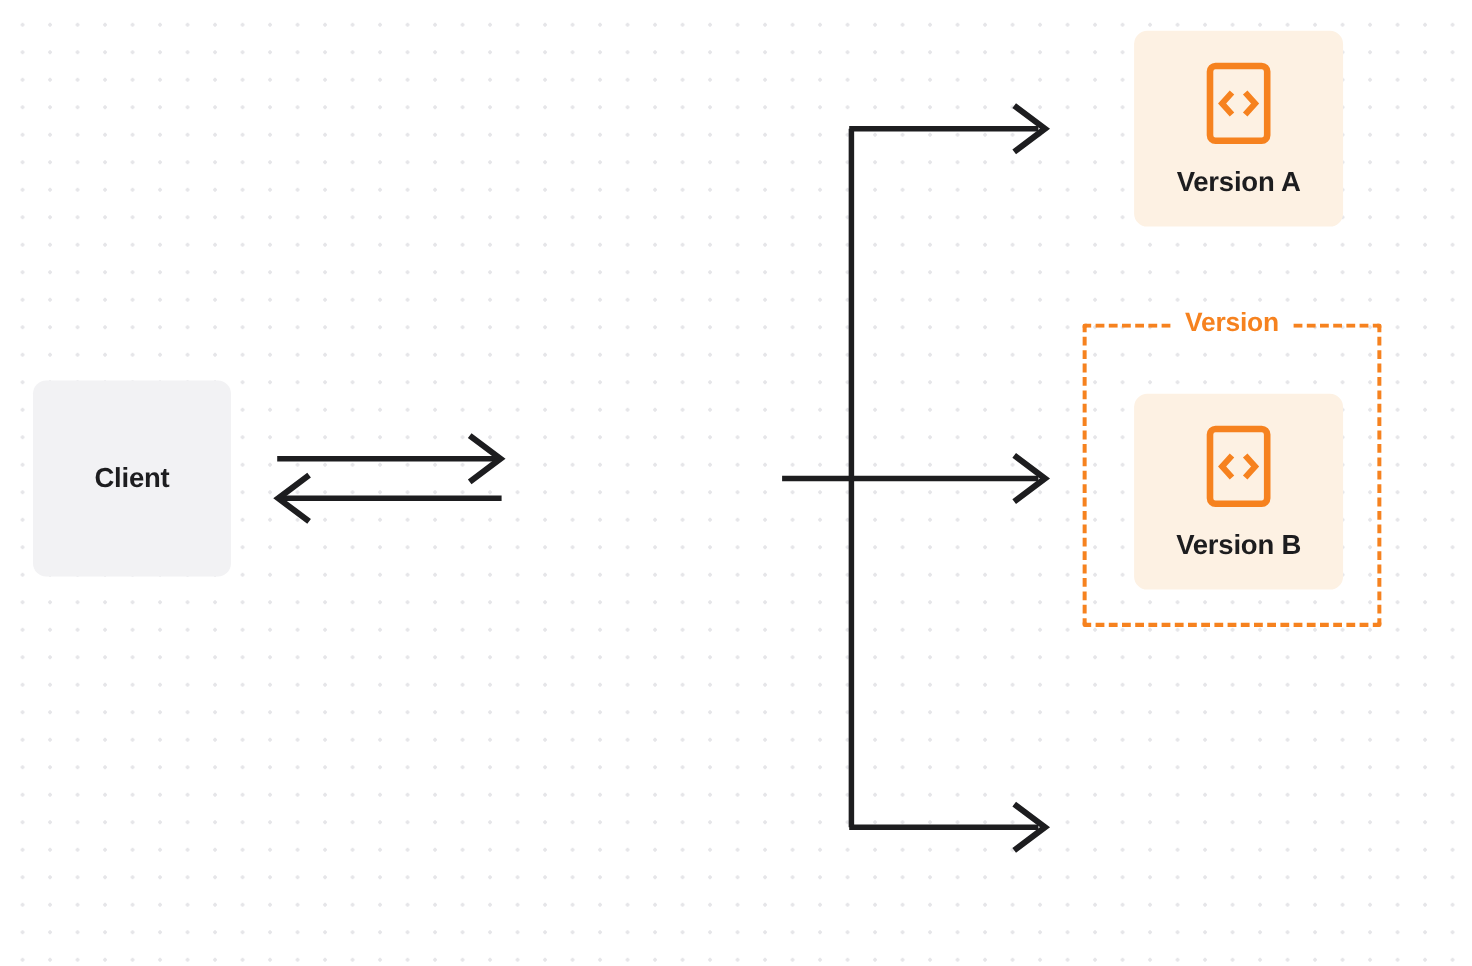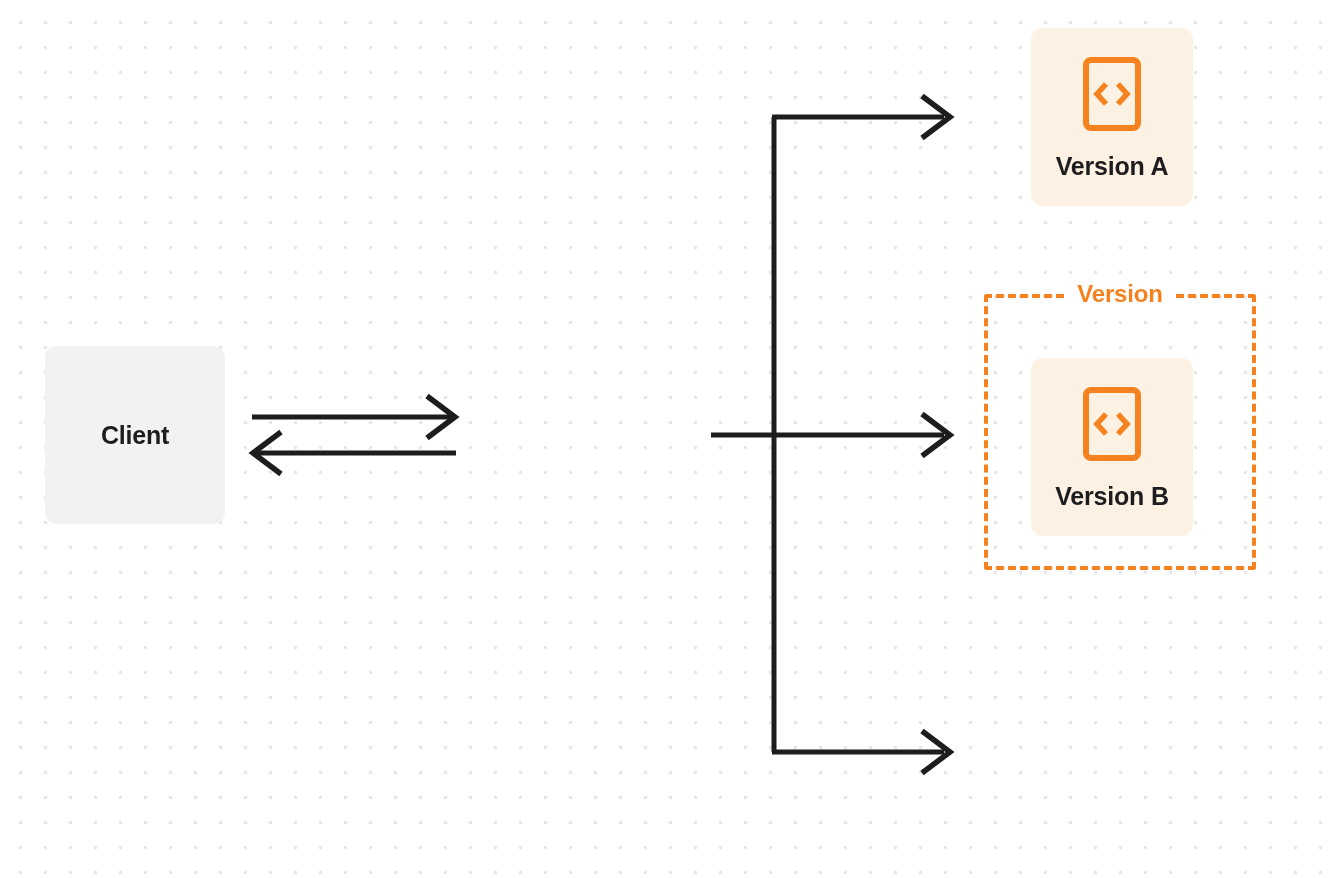--- a/index.html
+++ b/index.html
@@ -33,40 +33,40 @@
   }
   .node-label {
     font-size: 25px;
     font-weight: bold;
     color: #1d1d1f;
     letter-spacing: -0.2px;
     line-height: 1;
   }
 
   .client-node {
-    left: 45px;
+    left: 30px;
     top: 346px;
     width: 180px;
     height: 178px;
     background: #f2f2f4;
     align-items: center;
   }
 
   .worker-node {
     left: 494px;
     top: 346px;
     width: 180px;
     height: 178px;
     background: #fdf1e3;
   }
   .worker-node .node-label { margin-top: 22px; }
 
   .version-node {
     left: 1031px;
-    width: 162px;
+    width: 190px;
     height: 178px;
     background: #fdf1e3;
   }
   .version-node .node-label { margin-top: 22px; }
   .ver-a { top: 28px; }
   .ver-b { top: 358px; }
   .ver-c { top: 663px; }
 
   
   .deployed-frame {

